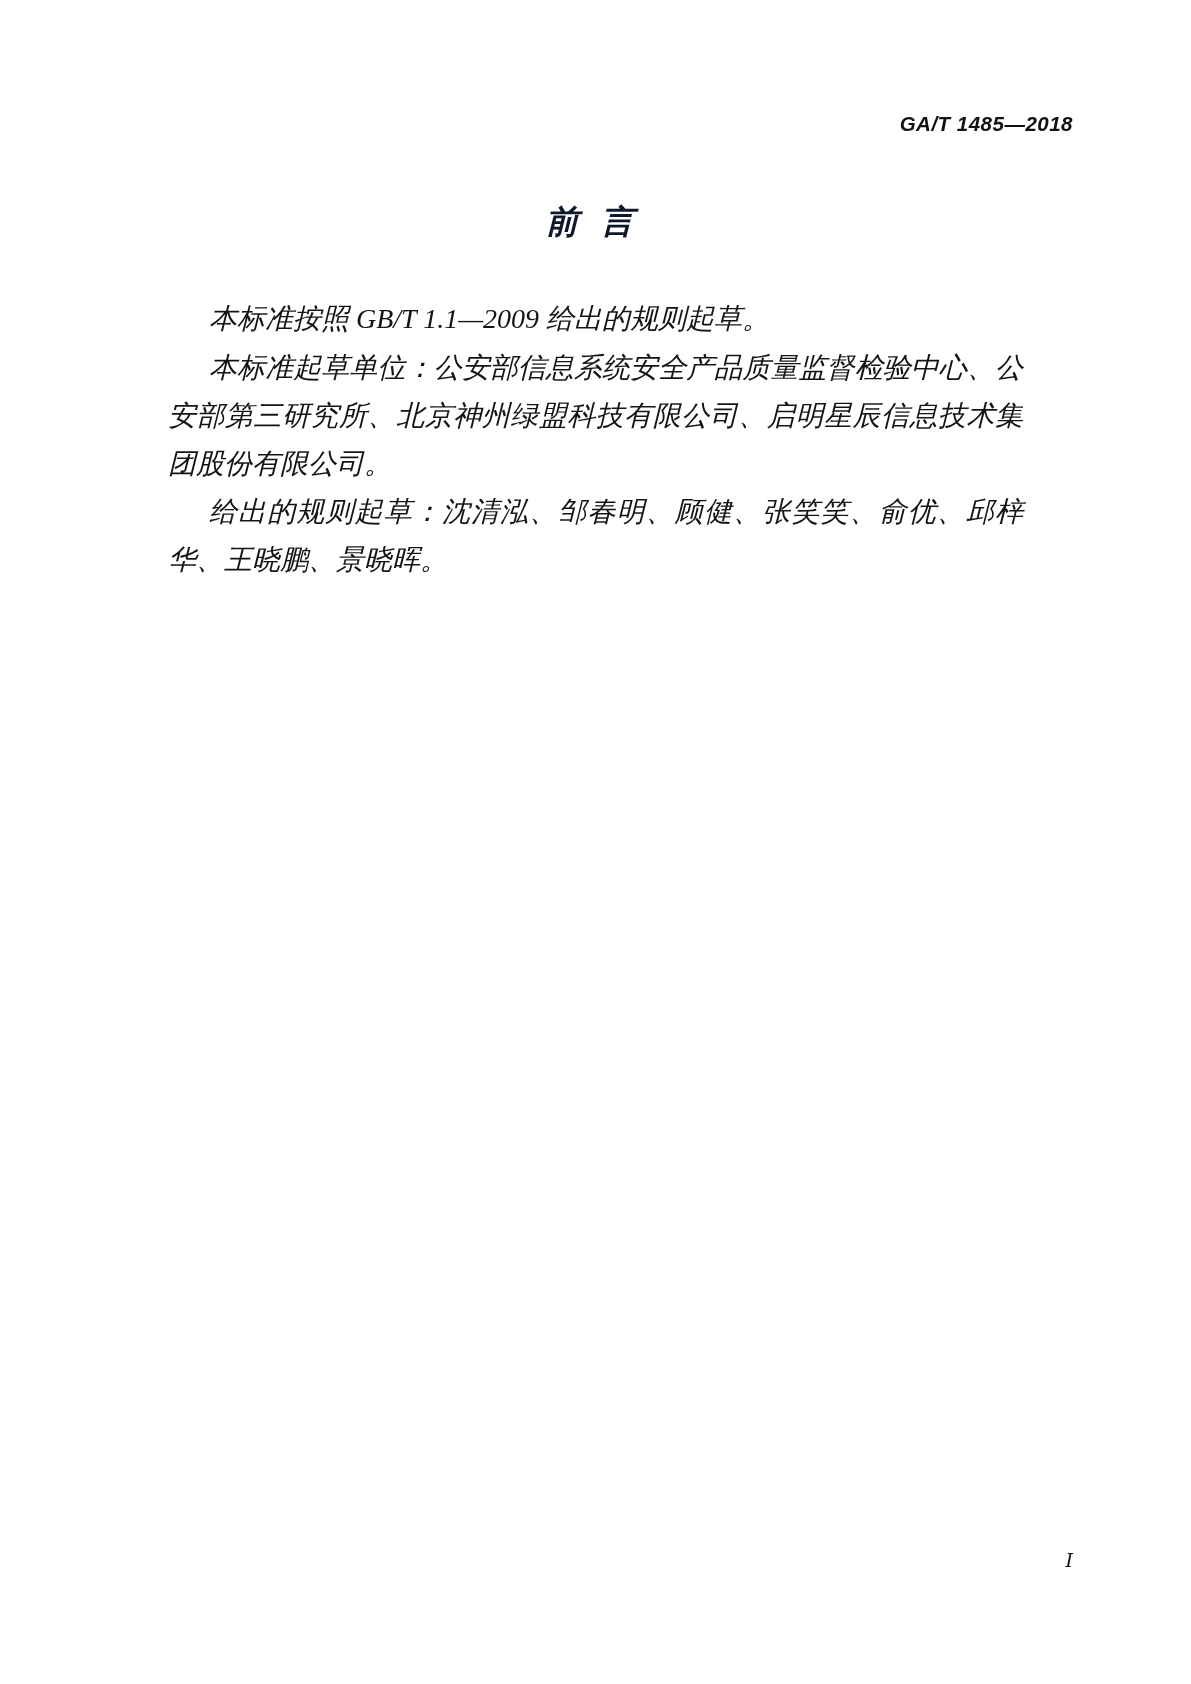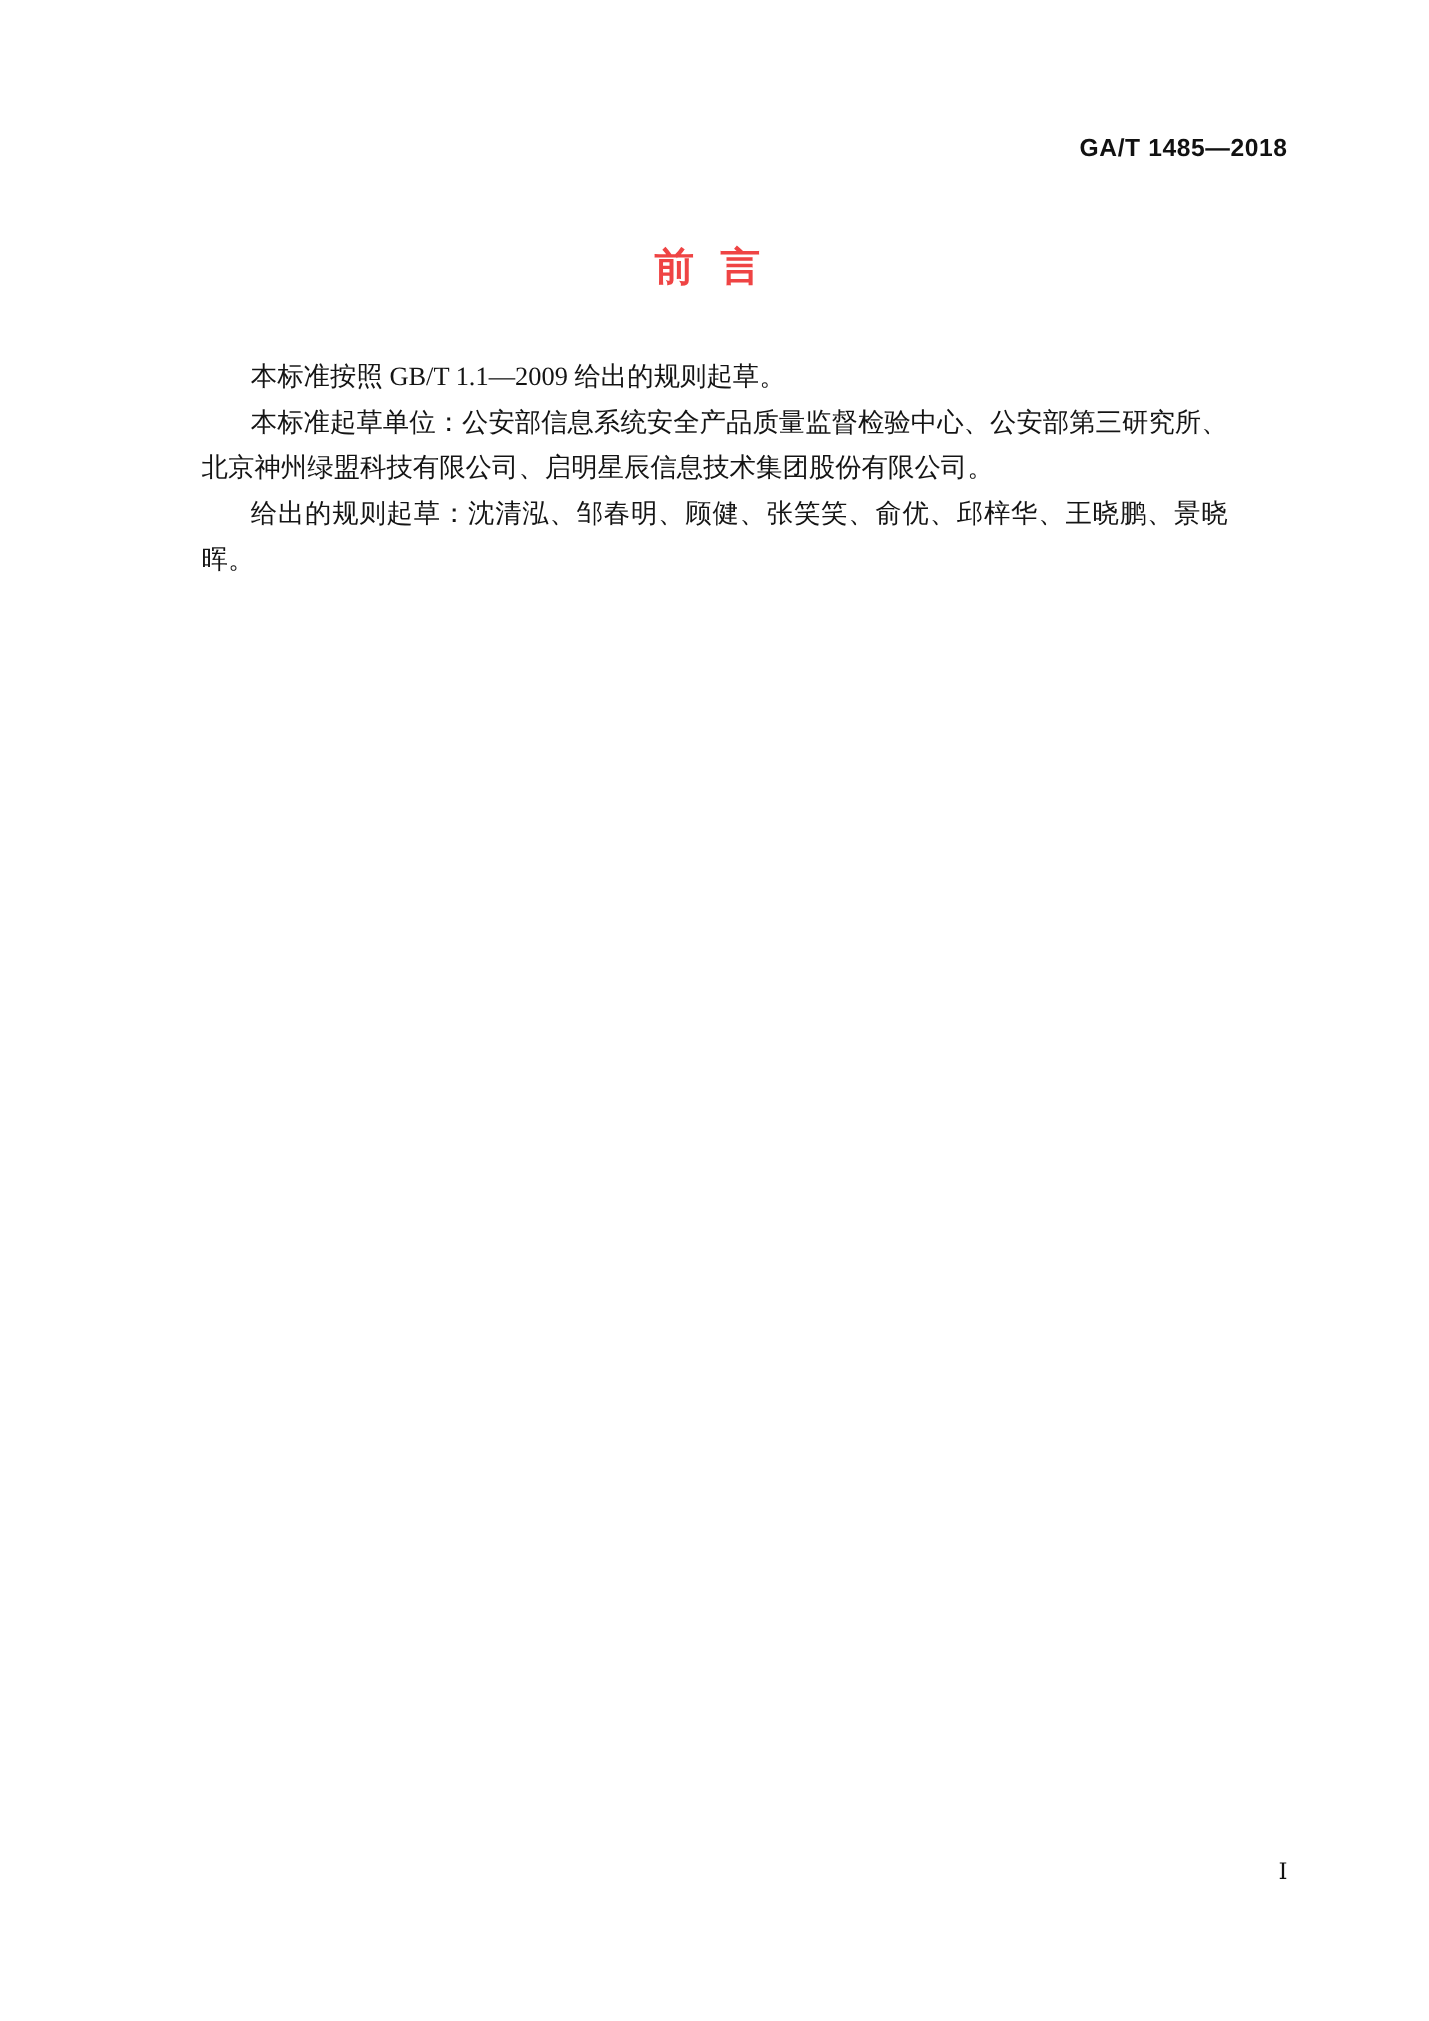--- a/index.html
+++ b/index.html
@@ -11,20 +11,21 @@
     font-family: "Liberation Serif", "DejaVu Serif", serif;
     color: #000000;
   }
   .page {
     position: relative;
     width: 1191px;
     height: 1684px;
     margin: 0 auto;
     background: #ffffff;
     overflow: hidden;
+    font-style: italic;
   }
   .header {
     position: absolute;
     top: 112px;
     right: 118px;
     font-family: "Liberation Sans", "DejaVu Sans", sans-serif;
     font-size: 20.5px;
     font-weight: bold;
     letter-spacing: 0.5px;
     color: #111111;
@@ -33,28 +34,28 @@
     position: absolute;
     top: 200px;
     left: 0;
     right: 12px;
     text-align: center;
     font-family: "Liberation Serif", "DejaVu Serif", serif;
     font-size: 33px;
     font-weight: bold;
     letter-spacing: 22px;
     text-indent: 22px;
-    color: #ef4444;
+    color: #0f172a;
   }
   .body-block {
     position: absolute;
     top: 295px;
     left: 168px;
     width: 855px;
-    font-size: 22px;
+    font-size: 28px;
     line-height: 1.72;
     color: #141414;
     text-align: justify;
   }
   .para {
     margin: 0 0 0.5px 0;
     text-indent: 41px;
   }
   .para-hang {
     margin: 0;

